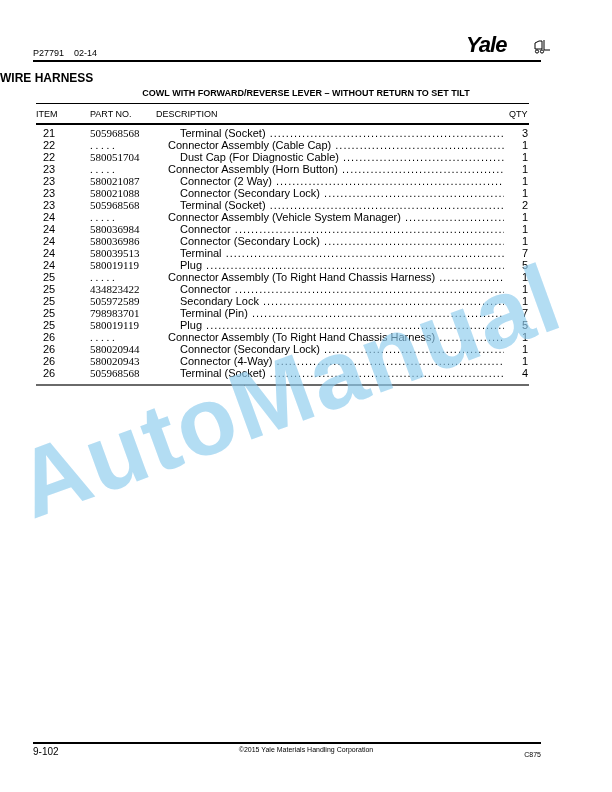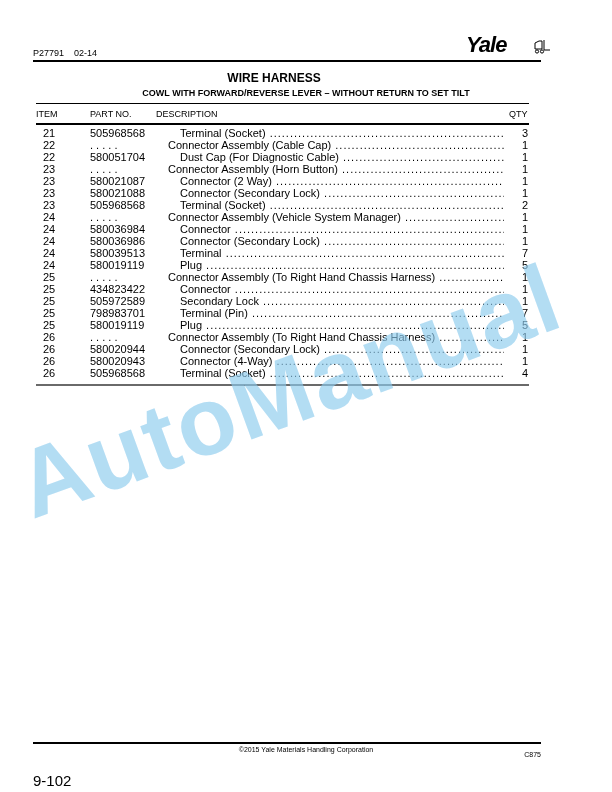--- a/index.html
+++ b/index.html
@@ -4,39 +4,39 @@
   <style>
     html, body { margin:0; padding:0; background:#fff; }
     body { width:612px; height:792px; position:relative; overflow:hidden;
            font-family:"Liberation Sans", sans-serif; color:#000; }
     .hdr-left { position:absolute; left:33px; top:48px; font-size:9px; }
     .hdr-left span + span { margin-left:10px; }
     .logo { position:absolute; left:466px; top:34px; height:22px; display:flex; align-items:flex-end;gap:26px; }
     .logo-text { font-weight:bold; font-style:italic; font-size:22px; letter-spacing:-1px; line-height:22px; }
     .logo svg { margin-left:1px; margin-bottom:2px; }
     .rule-top { position:absolute; left:33px; top:60px; width:508px; height:2px; background:#000; }
-    .title { position:absolute; left:0; width:548px; top:71px; text-align:center; font-weight:bold; font-size:12px; }
+    .title { position:absolute; left:0; width:548px; top:71px; font-weight:bold; font-size:12px; }
     .subtitle { position:absolute; left:0; width:612px; top:88px; text-align:center; font-weight:bold; font-size:9px; }
     .rule-th { position:absolute; left:36px; top:103px; width:493px; height:1px; background:#000; }
     .th { position:absolute; top:109px; font-weight:normal; font-size:9px; }
     .rule-tb { position:absolute; left:36px; top:123px; width:493px; height:1.5px; background:#000; }
     .rows { position:absolute; left:0; top:127px; width:612px; }
     .row { position:relative; height:12px; font-size:11px; line-height:12px; }
     .c-item { position:absolute; left:43px; }
-    .c-part { position:absolute; left:90px; }
+    .c-part { position:absolute; left:90px;font-family:Liberation Serif, serif; }
     .c-desc { position:absolute; left:168px; width:336px; overflow:hidden; white-space:nowrap; }
     .c-desc.indent { left:180px; width:324px; }
     .c-desc .dots { letter-spacing:1px; }
     .c-qty { position:absolute; left:518px; width:10px; text-align:right; }
     .rule-bottom { position:absolute; left:36px; top:384px; width:493px; height:1.5px; background:#6a6a6a; }
     .watermark { position:absolute; left:40px; top:430px; font-size:96px; font-weight:bold;
                  color:#8ccbee; opacity:0.65; transform:rotate(-20deg); transform-origin:0 100%;
                  letter-spacing:2px; pointer-events:none; white-space:nowrap; }
     .rule-foot { position:absolute; left:33px; top:742px; width:508px; height:2px; background:#000; }
-    .foot-left { position:absolute; left:33px; top:772px; font-size:15px; }
+    .foot-left { position:absolute; left:33px; top:746px; font-size:10px; }
     .foot-center { position:absolute; left:0; width:612px; top:746px; text-align:center; font-size:7px; }
     .foot-right { position:absolute; left:516px; top:751px; font-size:7px; width:25px; text-align:right; }
   </style>
 </head>
 <body>
 
 <div>
   <div class="hdr-left">
     <span>P27791</span><span>02-14</span>
   </div>

